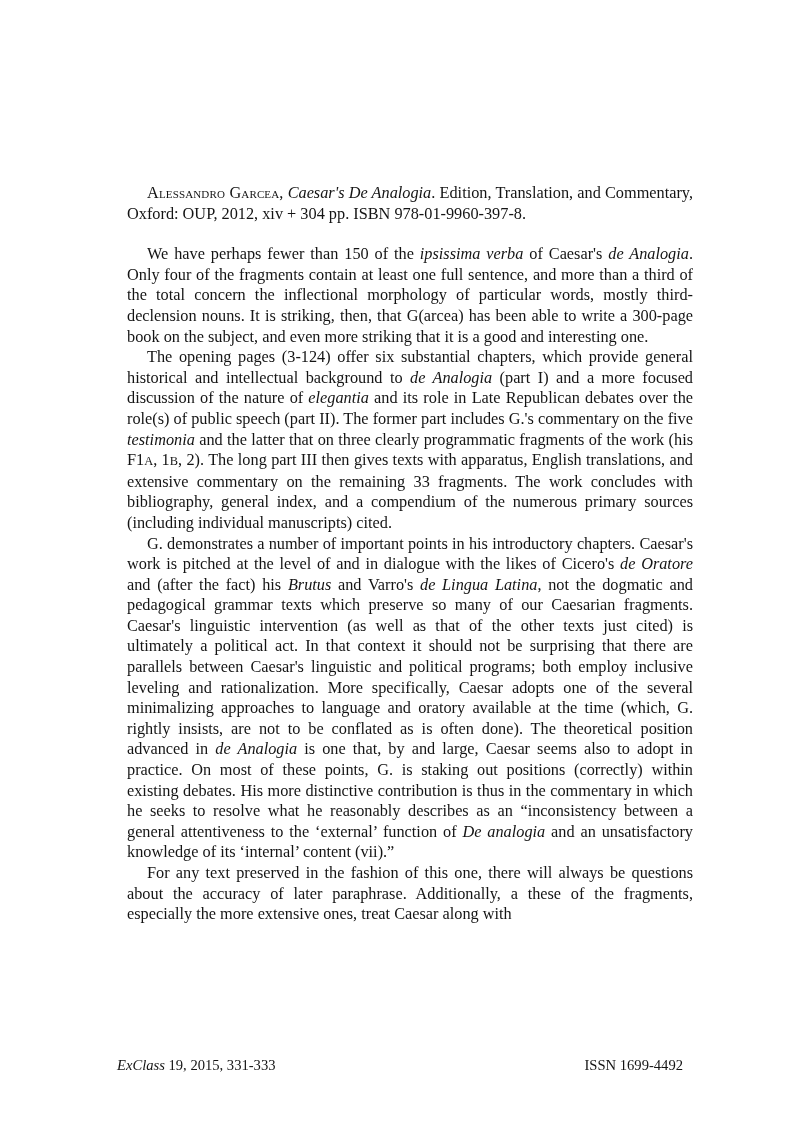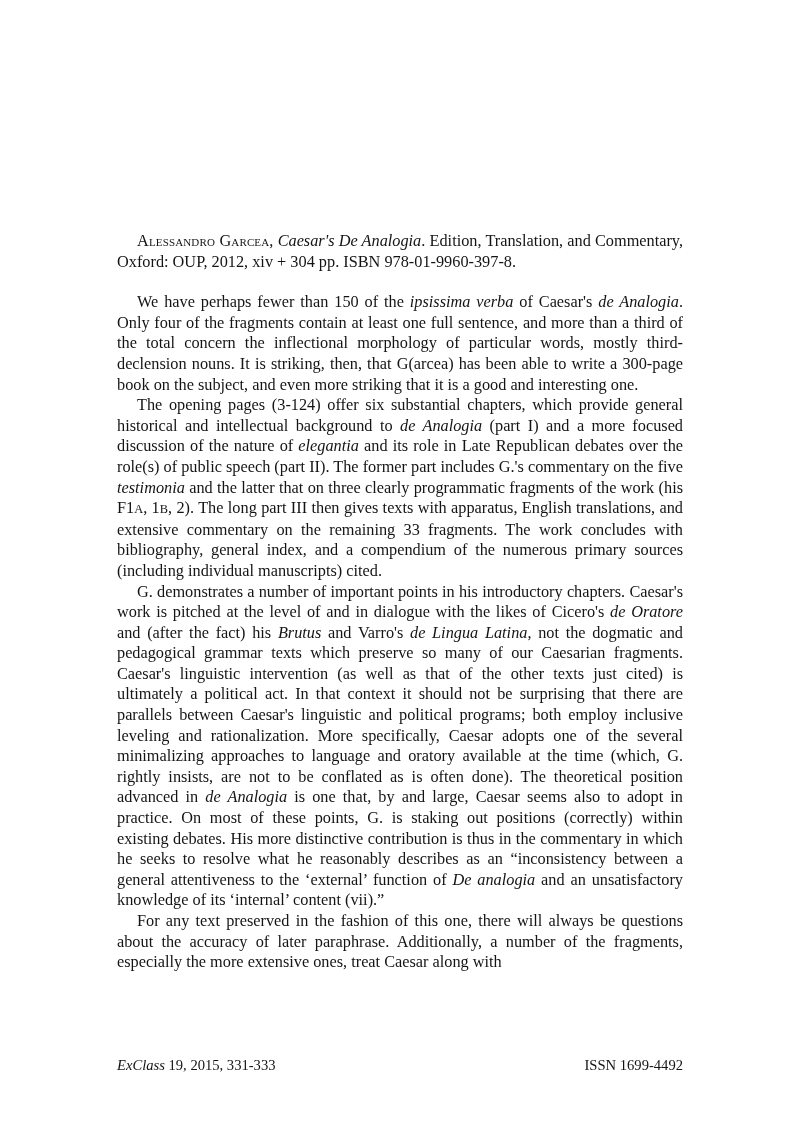--- a/index.html
+++ b/index.html
@@ -17,24 +17,23 @@
   }
   .page {
     position: absolute;
     left: 0; top: 0;
     width: 800px;
     height: 1129px;
     box-sizing: border-box;
   }
   .textblock {
     position: absolute;
-    left: 117px;
+    left: 127px;
     top: 183px;
     width: 566px;
-    margin-top: 48px;
   }
   .headnote {
     font-size: 16.3px;
     line-height: 20.6px;
     text-align: justify;
     text-justify: inter-word;
     margin: 0 0 20px 0;
     text-indent: 20px;
   }
   p.body-par {
@@ -79,21 +78,21 @@
 
   <div class="textblock">
 
     <div class="headnote">
       <span class="sc">Alessandro Garcea</span><span>, </span><i>Caesar's De Analogia</i><span>. Edition, Translation, and Commentary, Oxford: OUP, 2012, xiv + 304 pp. ISBN 978-01-9960-397-8.</span>
     </div>
 
     <p class="body-par" id="par-1"><span>We have perhaps fewer than 150 of the </span><i>ipsissima verba</i><span> of Caesar's </span><i>de Analogia</i><span>.  Only four of the fragments contain at least one full sentence, and more than a third of the total concern the inflectional morphology of particular words, mostly third-declension nouns.  It is striking, then, that G(arcea) has been able to write a 300-page book on the subject, and even more striking that it is a good and interesting one.</span></p>
     <p class="body-par" id="par-2"><span>The opening pages (3-124) offer six substantial chapters, which provide general historical and intellectual background to </span><i>de Analogia</i><span> (part I) and a more focused discussion of the nature of </span><i>elegantia</i><span> and its role in Late Republican debates over the role(s) of public speech (part II).  The former part includes G.'s commentary on the five </span><i>testimonia</i><span> and the latter that on three clearly programmatic fragments of the work (his F1</span><span class="scsm">a</span><span>, 1</span><span class="scsm">b</span><span>, 2).  The long part III then gives texts with apparatus, English translations, and extensive commentary on the remaining 33 fragments.  The work concludes with bibliography, general index, and a compendium of the numerous primary sources (including individual manuscripts) cited.</span></p>
     <p class="body-par" id="par-3"><span>G. demonstrates a number of important points in his introductory chapters.  Caesar's work is pitched at the level of and in dialogue with the likes of Cicero's </span><i>de Oratore</i><span> and (after the fact) his </span><i>Brutus</i><span> and Varro's </span><i>de Lingua Latina</i><span>, not the dogmatic and pedagogical grammar texts which preserve so many of our Caesarian fragments.  Caesar's linguistic intervention (as well as that of the other texts just cited) is ultimately a political act.  In that context it should not be surprising that there are parallels between Caesar's linguistic and political programs; both employ inclusive leveling and rationalization.  More specifically, Caesar adopts one of the several minimalizing approaches to language and oratory available at the time (which, G. rightly insists, are not to be conflated as is often done).  The theoretical position advanced in </span><i>de Analogia</i><span> is one that, by and large, Caesar seems also to adopt in practice.  On most of these points, G. is staking out positions (correctly) within existing debates.  His more distinctive contribution is thus in the commentary in which he seeks to resolve what he reasonably describes as an “inconsistency between a general attentiveness to the ‘external’ function of </span><i>De analogia</i><span> and an unsatisfactory knowledge of its ‘internal’ content (vii).”</span></p>
-    <p class="body-par" id="par-4"><span>For any text preserved in the fashion of this one, there will always be questions about the accuracy of later paraphrase.  Additionally, a number of the fragments, especially the more extensive ones, treat Caesar along with</span></p>
+    <p class="body-par" id="par-4"><span>For any text preserved in the fashion of this one, there will always be questions about the accuracy of later paraphrase.  Additionally, a these of the fragments, especially the more extensive ones, treat Caesar along with</span></p>
 
   </div>
 
   <div class="footer">
     <div class="footer-left">
       <i>ExClass</i><span> 19, 2015, 331-333</span>
     </div>
     <div class="footer-right">ISSN 1699-4492</div>
   </div>
 

